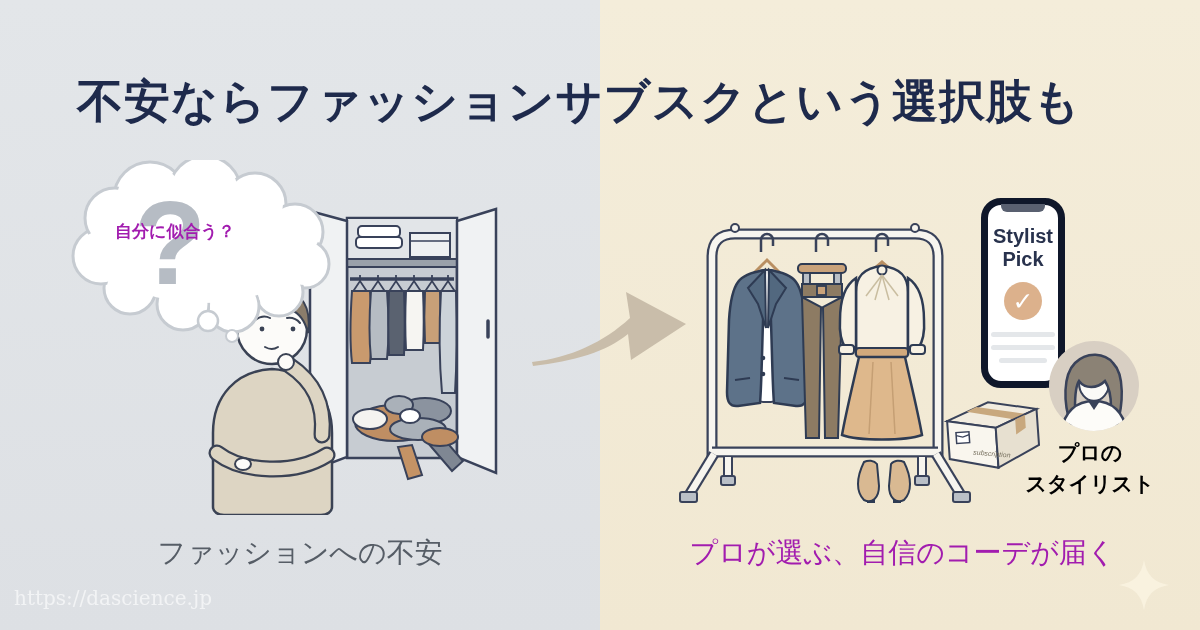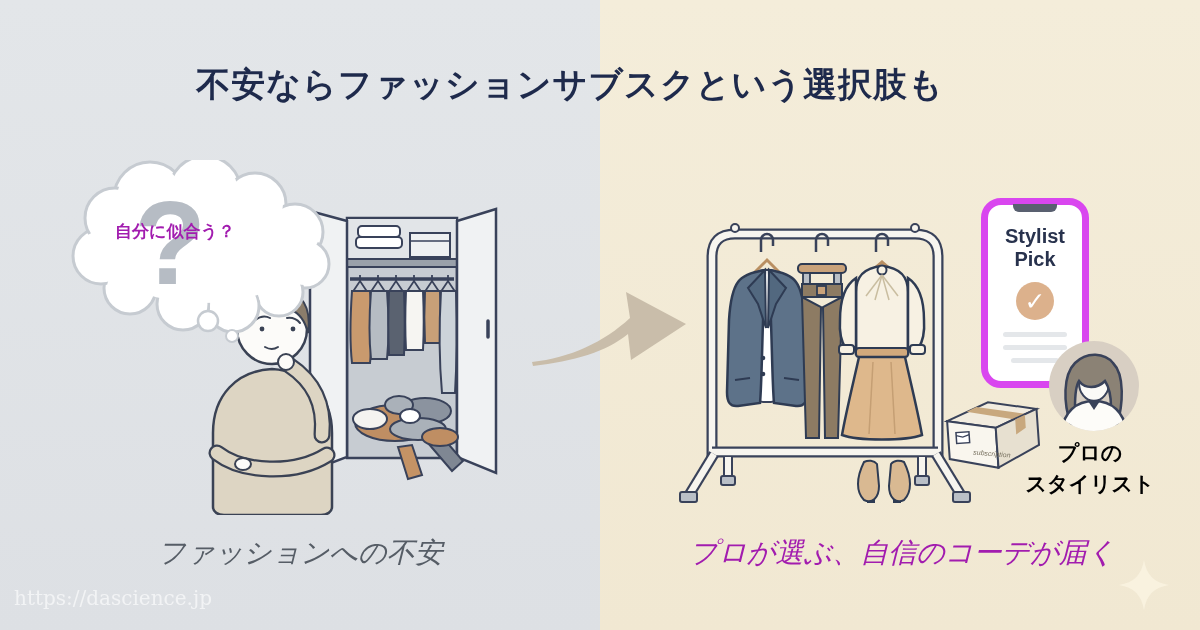--- a/index.html
+++ b/index.html
@@ -7,44 +7,44 @@
        font-family:"Liberation Sans","DejaVu Sans",sans-serif;}
   .canvas{position:relative;width:1200px;height:630px;overflow:hidden;}
 
   
   .bg-left{position:absolute;left:0;top:0;width:600px;height:630px;
            background:linear-gradient(180deg,#e3e6e9 0%,#dde0e4 100%);}
   .bg-right{position:absolute;left:600px;top:0;width:600px;height:630px;
             background:linear-gradient(180deg,#f4edda 0%,#f1e8d2 100%);}
 
   
-  .title{position:absolute;left:0;top:54px;width:1124px;margin:8px;
-         text-align:center;font-size:34px;font-weight:800;
+  .title{position:absolute;left:0;top:54px;width:1124px;margin:17px;
+         text-align:center;font-size:46px;font-weight:800;
          letter-spacing:1px;color:#1e2a4c;}
 
   
   .abs{position:absolute;}
 
   
   .qmark{position:absolute;left:120px;top:178px;width:100px;height:130px;
          text-align:center;font-size:118px;font-weight:700;color:#b6bcc4;
          line-height:130px;}
   .thought-text{position:absolute;left:75px;top:219px;width:200px;
                 text-align:center;color:#a21caf;font-weight:700;}
   .thought-text .l1{font-size:17px;line-height:26px;}
   .thought-text .l2{font-size:17px;line-height:26px;}
 
   
-  .caption{position:absolute;top:534px;text-align:center;font-weight:500;font-style:italic;}
+  .caption{position:absolute;top:534px;text-align:center;font-weight:500;}
   .caption-left{left:100px;width:400px;font-size:28px;color:#565d66;}
   .caption-right{left:655px;width:495px;font-size:28px;color:#a21caf;}
 
   
-  .phone{position:absolute;left:981px;top:198px;width:108px;height:190px;
-         box-sizing:border-box;border:7px solid #d946ef;border-radius:20px;
+  .phone{position:absolute;left:981px;top:198px;width:84px;height:190px;
+         box-sizing:border-box;border:7px solid #0f172a;border-radius:20px;
          background:#fff;}
   .phone .notch{position:absolute;left:50%;top:-1px;transform:translateX(-50%);
                 width:44px;height:8px;background:#596070;
                 border-radius:0 0 6px 6px;}
   .phone .app-title{margin-top:20px;text-align:center;font-size:20px;
                     line-height:23px;font-weight:700;color:#28324d;}
   .phone .check-circle{width:38px;height:38px;border-radius:50%;
                        background:#dcb18c;margin:11px auto 0;
                        text-align:center;}
   .phone .check-circle span{color:#fff;font-size:25px;line-height:38px;

